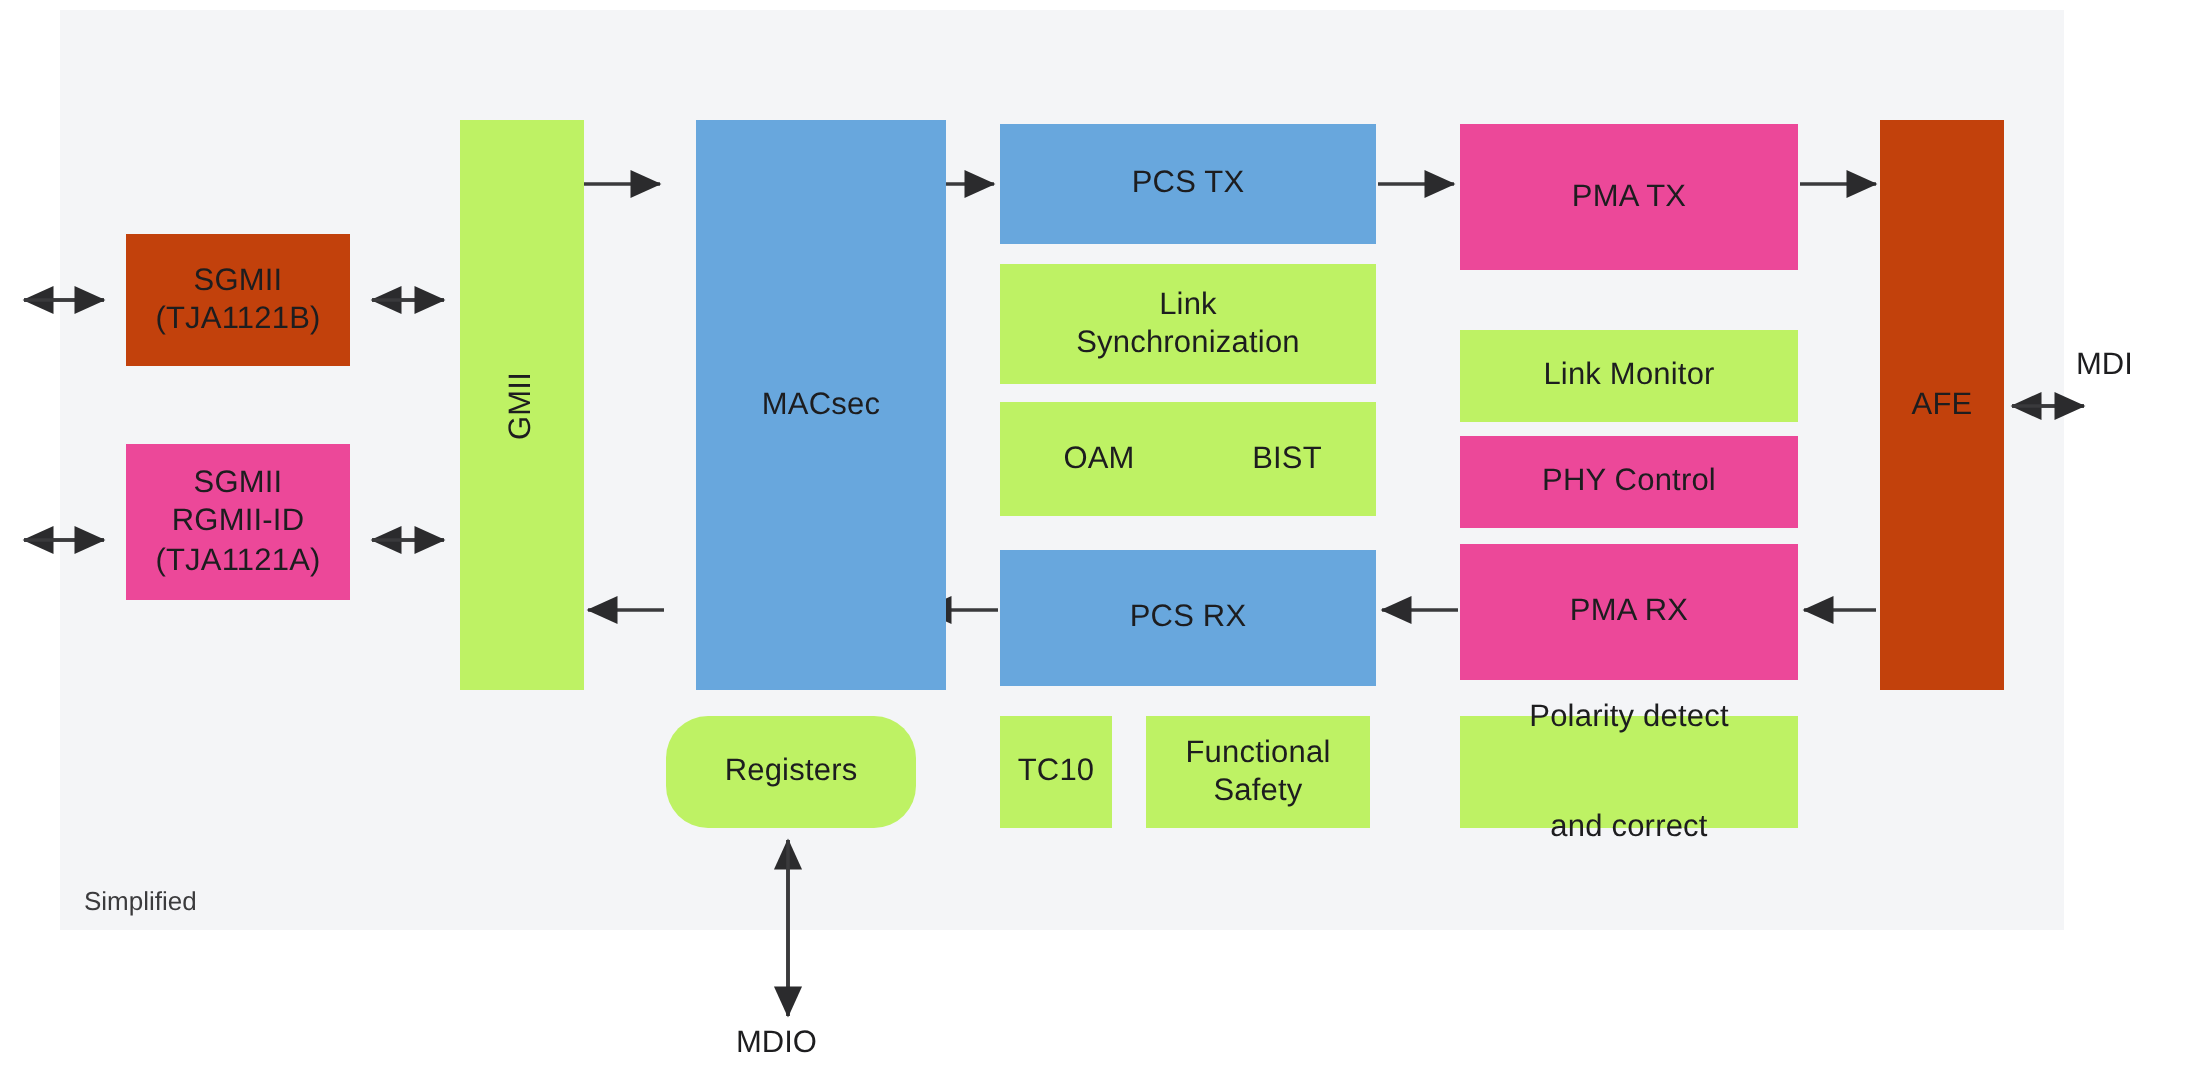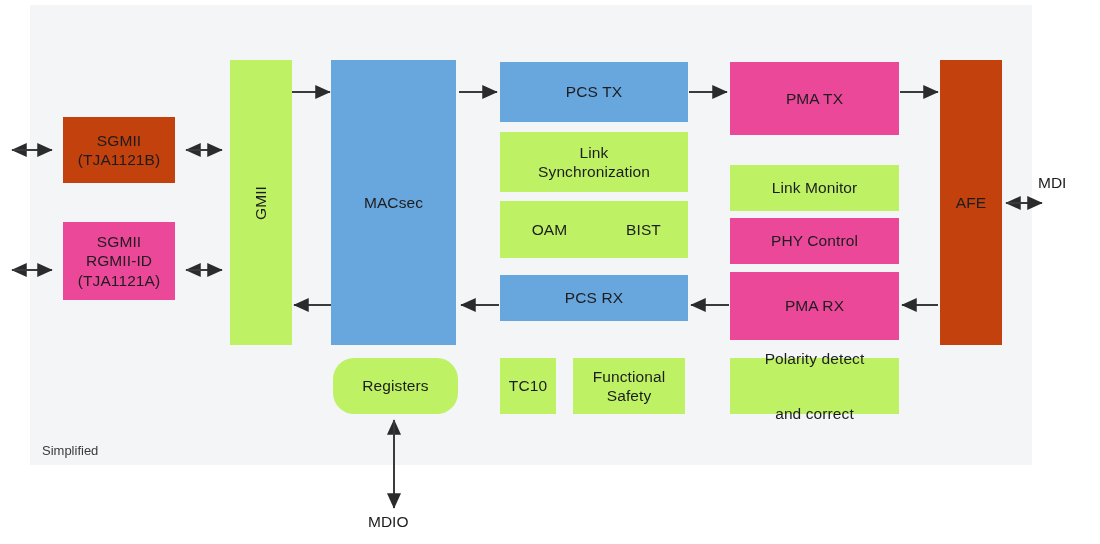--- a/index.html
+++ b/index.html
@@ -124,42 +124,42 @@
   <div class="blk gray" style="left:63px; top:222px; width:112px; height:78px; flex-direction:column;">
     <span>SGMII</span>
     <span>RGMII-ID</span>
     <span>(TJA1121A)</span>
   </div>
 
   <div class="blk paleblk" style="left:230px; top:60px; width:62px; height:285px;">
     <span class="vtext">GMII</span>
   </div>
 
-  <div class="blk blue" style="left:331px; top:60px; width:125px; height:285px;">
+  <div class="blk blue" style="left:348px; top:60px; width:125px; height:285px;">
     <span>MACsec</span>
   </div>
 
   <div class="blk blue" style="left:500px; top:62px; width:188px; height:60px;">
     <span>PCS TX</span>
   </div>
 
   <div class="blk paleblk" style="left:500px; top:132px; width:188px; height:60px; flex-direction:column;">
     <span>Link</span>
     <span>Synchronization</span>
   </div>
 
   <div class="blk paleblk" style="left:500px; top:201px; width:99px; height:57px;">
     <span>OAM</span>
   </div>
 
   <div class="blk paleblk" style="left:599px; top:201px; width:89px; height:57px;">
     <span>BIST</span>
   </div>
 
-  <div class="blk blue" style="left:500px; top:275px; width:188px; height:46px;">
+  <div class="blk blue" style="left:500px; top:275px; width:188px; height:68px;">
     <span>PCS RX</span>
   </div>
 
   <div class="blk gray" style="left:730px; top:62px; width:169px; height:73px;">
     <span>PMA TX</span>
   </div>
 
   <div class="blk paleblk" style="left:730px; top:165px; width:169px; height:46px;">
     <span>Link Monitor</span>
   </div>

